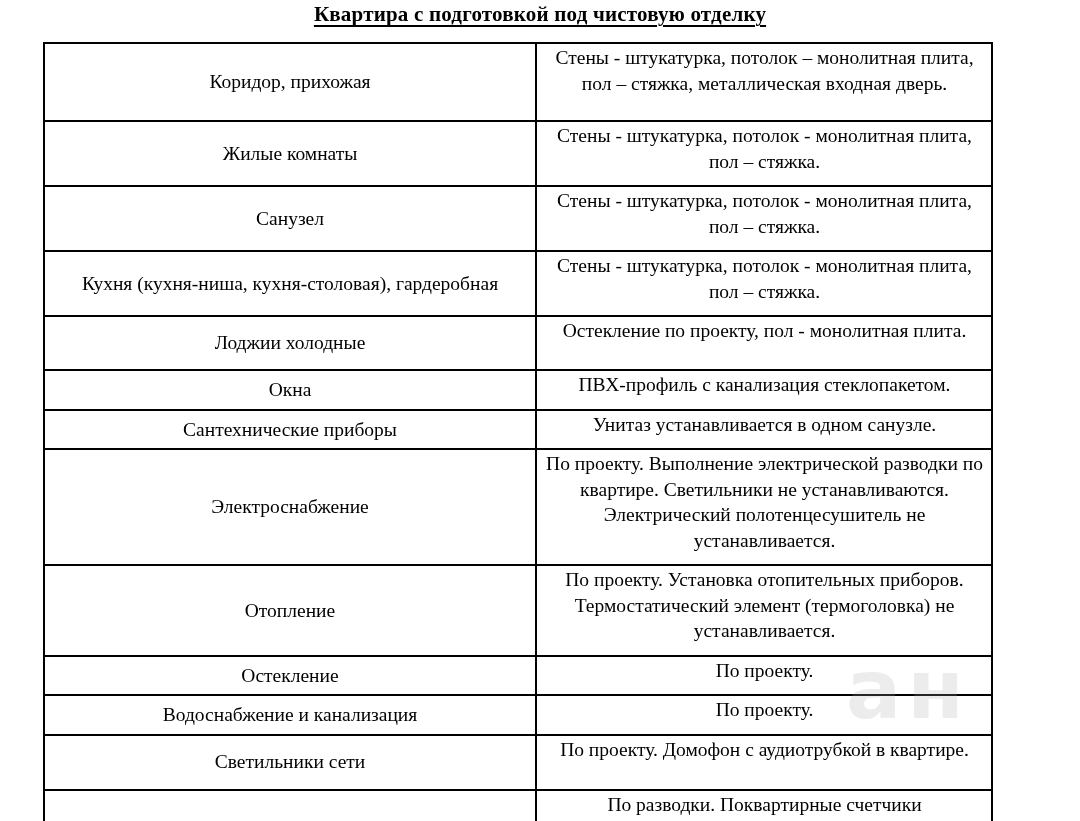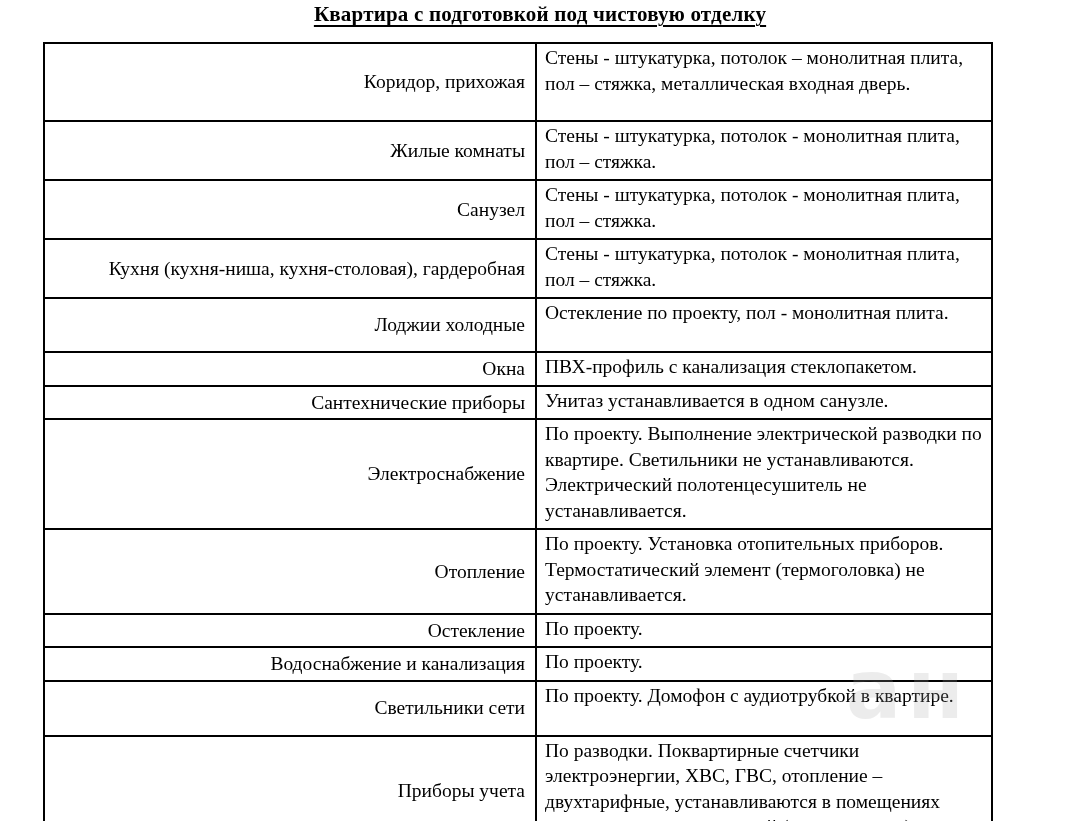--- a/index.html
+++ b/index.html
@@ -24,28 +24,28 @@
     background:transparent;
   }
   table.spec-table td{
     border:2px solid #000;
     font-size:19.5px;
     line-height:25.5px;
     overflow:hidden;
   }
   td.room{
     width:470px;
-    text-align:right;
+    text-align:center;
     vertical-align:middle;
     padding:0 10px;
   }
   td.desc{
-    text-align:left;
+    text-align:center;
     vertical-align:top;
-    padding:1px 7px 5px 8px;
+    padding:1px 7px 11px 8px;
   }
   .watermark{
     position:absolute;
     left:846px;top:642px;
     font-family:"DejaVu Sans", sans-serif;
     font-size:82px;
     font-weight:bold;
     color:rgba(170,170,170,0.22);
     letter-spacing:6px;
     pointer-events:none;

